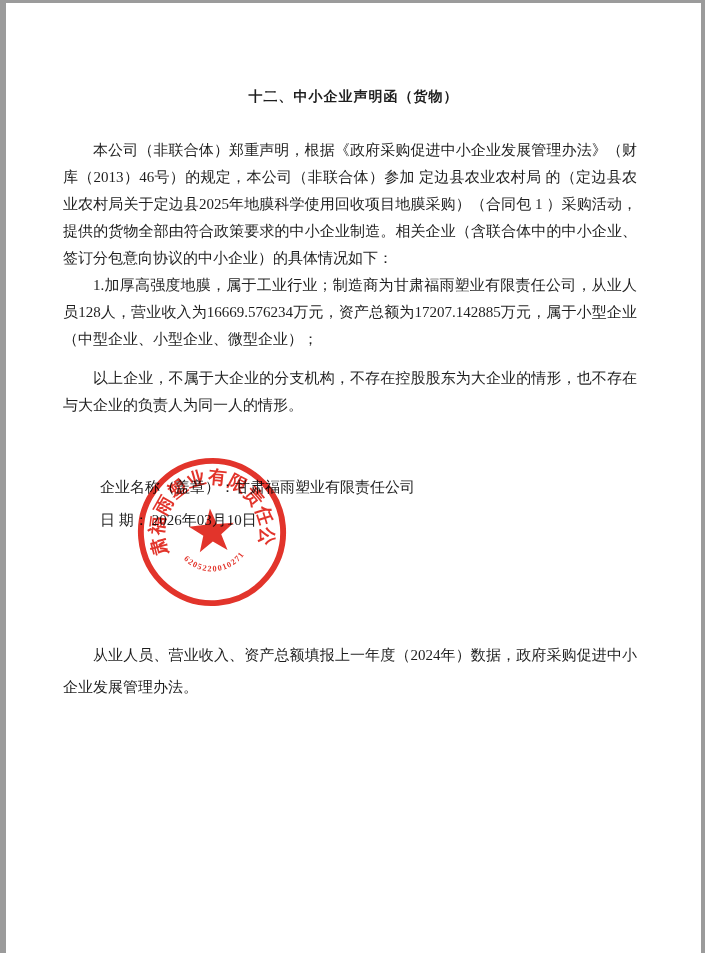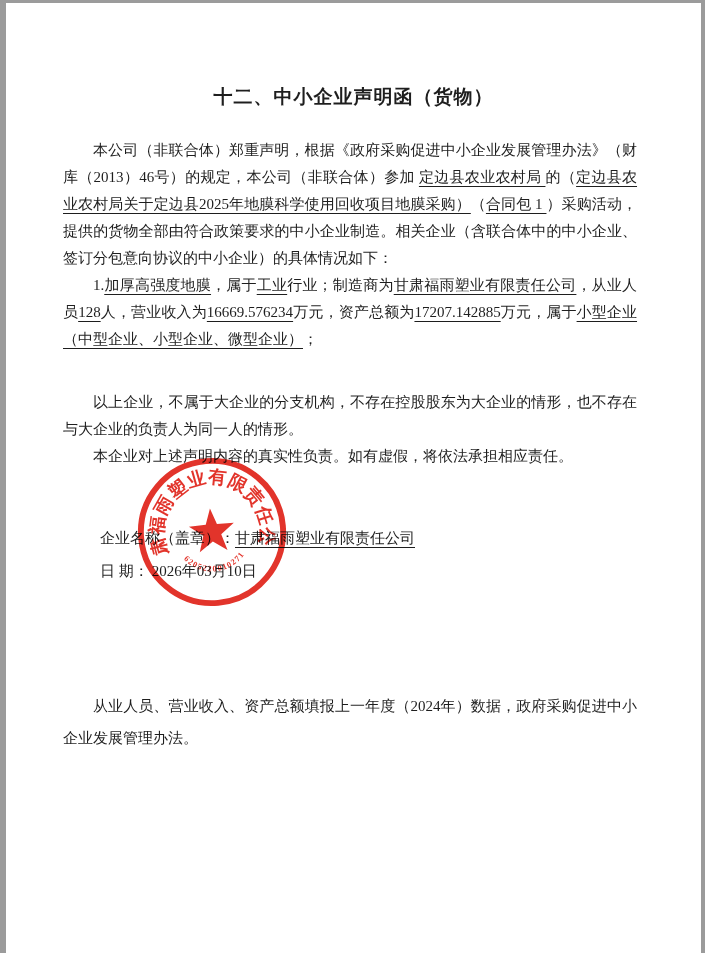--- a/index.html
+++ b/index.html
@@ -18,36 +18,35 @@
   .page{
     position:absolute;
     left:6px; top:3px;
     width:695px; height:1010px;
     background:var(--page-bg);
     color:var(--text);
   }
   .title{
     margin-top:80px;
     text-align:center;
-    font-size:19px;
+    font-size:14px;
     font-weight:bold;
     letter-spacing:1px;
     line-height:28px;
   }
   .content{
     padding:0 64px 0 57px;
     font-size:15px;
     line-height:27px;
     text-align:justify;
   }
   .para{ text-indent:2em; }
   .p1{ margin-top:26px; }
-  .p3{ margin-top:36px; }
+  .p3{ margin-top:12px; }
   .u{
-    text-decoration:underline;
     text-underline-offset:4px;
     text-decoration-thickness:1px;
   }
   .signature{
     margin-top:52px;
     margin-left:37px;
     line-height:33px;
     font-size:15px;
     text-align:left;
   }
@@ -81,21 +80,20 @@
 <body>
 
 <div class="page">
 
   <h1 class="title">十二、中小企业声明函（货物）</h1>
 
   <div class="content">
     <p class="para p1"><span>本公司（非联合体）郑重声明，根据《政府采购促进中小企业发展管理办法》（财库（2013）46号）的规定，本公司（非联合体）参加 </span><span class="u">定边县农业农村局 </span><span>的（</span><span class="u">定边县农业农村局关于定边县2025年地膜科学使用回收项目地膜采购）</span><span>（</span><span class="u">合同包 1 </span><span>）采购活动，提供的货物全部由符合政策要求的中小企业制造。相关企业（含联合体中的中小企业、签订分包意向协议的中小企业）的具体情况如下：</span></p>
     <p class="para p2"><span>1.</span><span class="u">加厚高强度地膜</span><span>，属于</span><span class="u">工业</span><span>行业；制造商为</span><span class="u">甘肃福雨塑业有限责任公司</span><span>，从业人员</span><span class="u">128</span><span>人，营业收入为</span><span class="u">16669.576234</span><span>万元，资产总额为</span><span class="u">17207.142885</span><span>万元，属于</span><span class="u">小型企业（中型企业、小型企业、微型企业）</span><span>；</span></p>
     <p class="para p3"><span>以上企业，不属于大企业的分支机构，不存在控股股东为大企业的情形，也不存在与大企业的负责人为同一人的情形。</span></p>
-    <p class="para p4"><span>本企业对上述声明内容的真实性负责。如有虚假，将依法承担相应责任。</span></p>
 
     <div class="signature">
       <div class="sig-line">
         <span>企业名称（盖章）：</span><span class="u">甘肃福雨塑业有限责任公司</span>
       </div>
       <div class="sig-line">
         <span>日  期：</span><span class="date-val">2026年03月10日</span>
       </div>
     </div>
 

